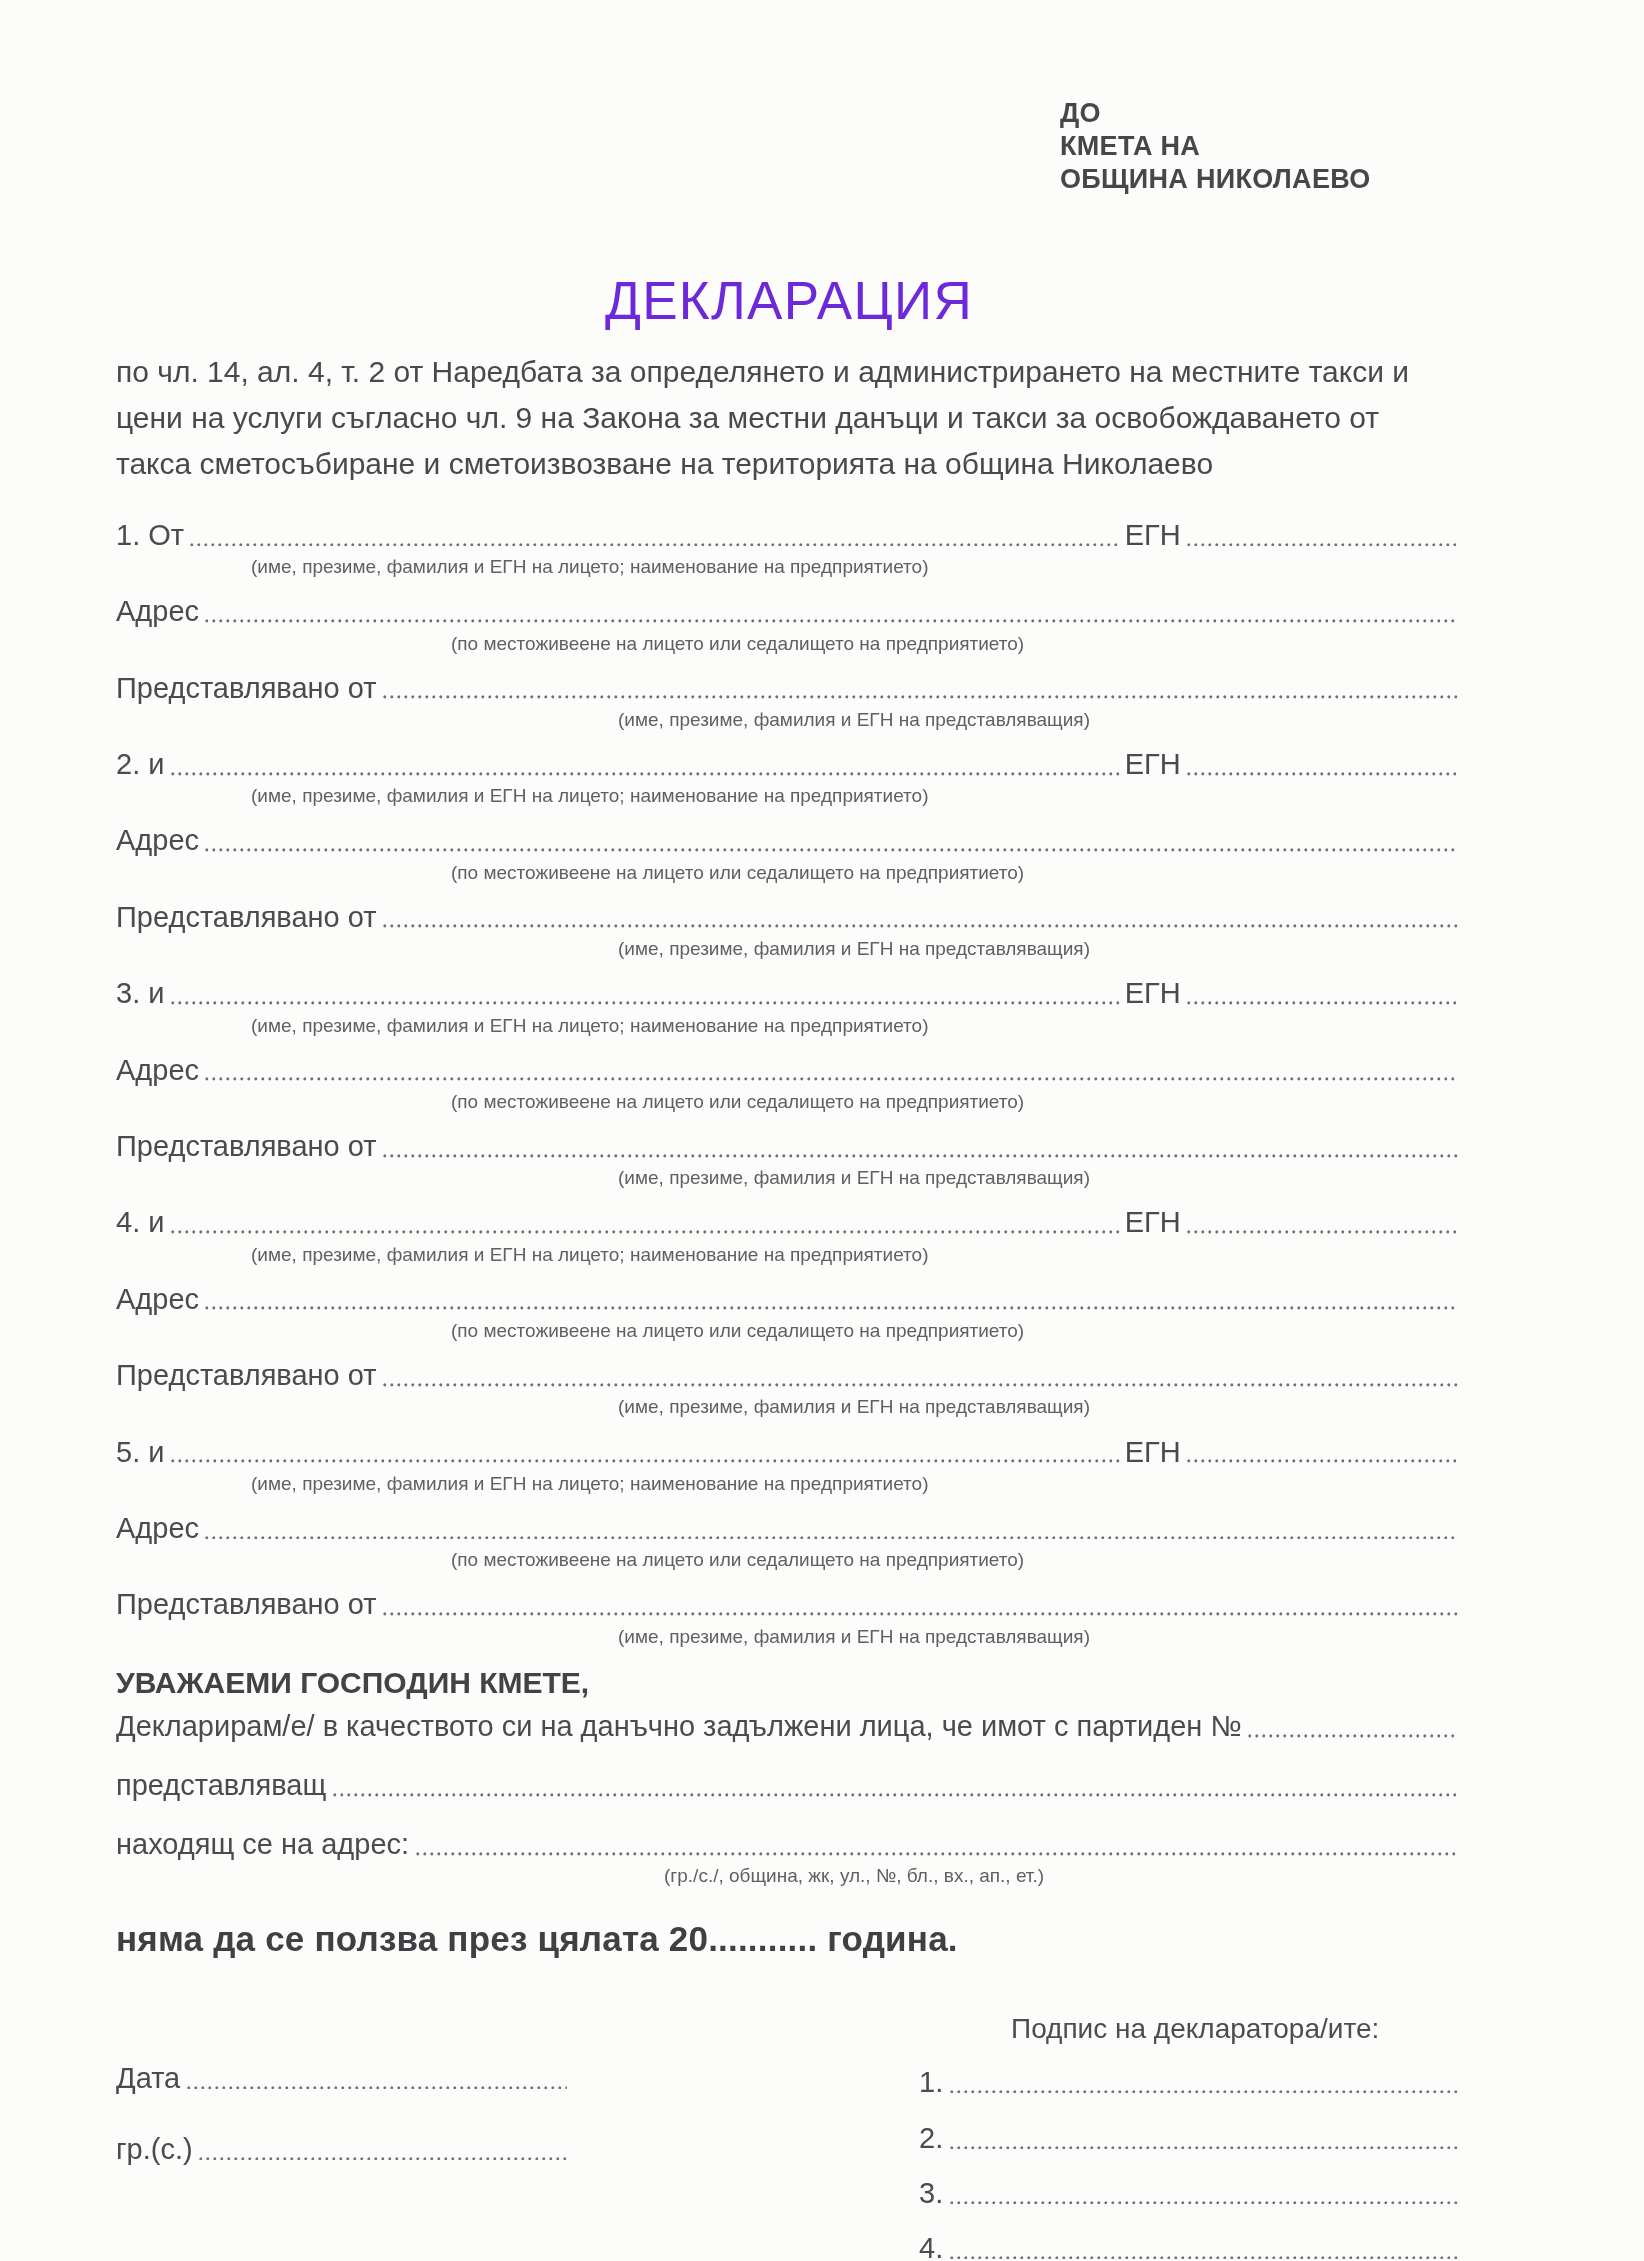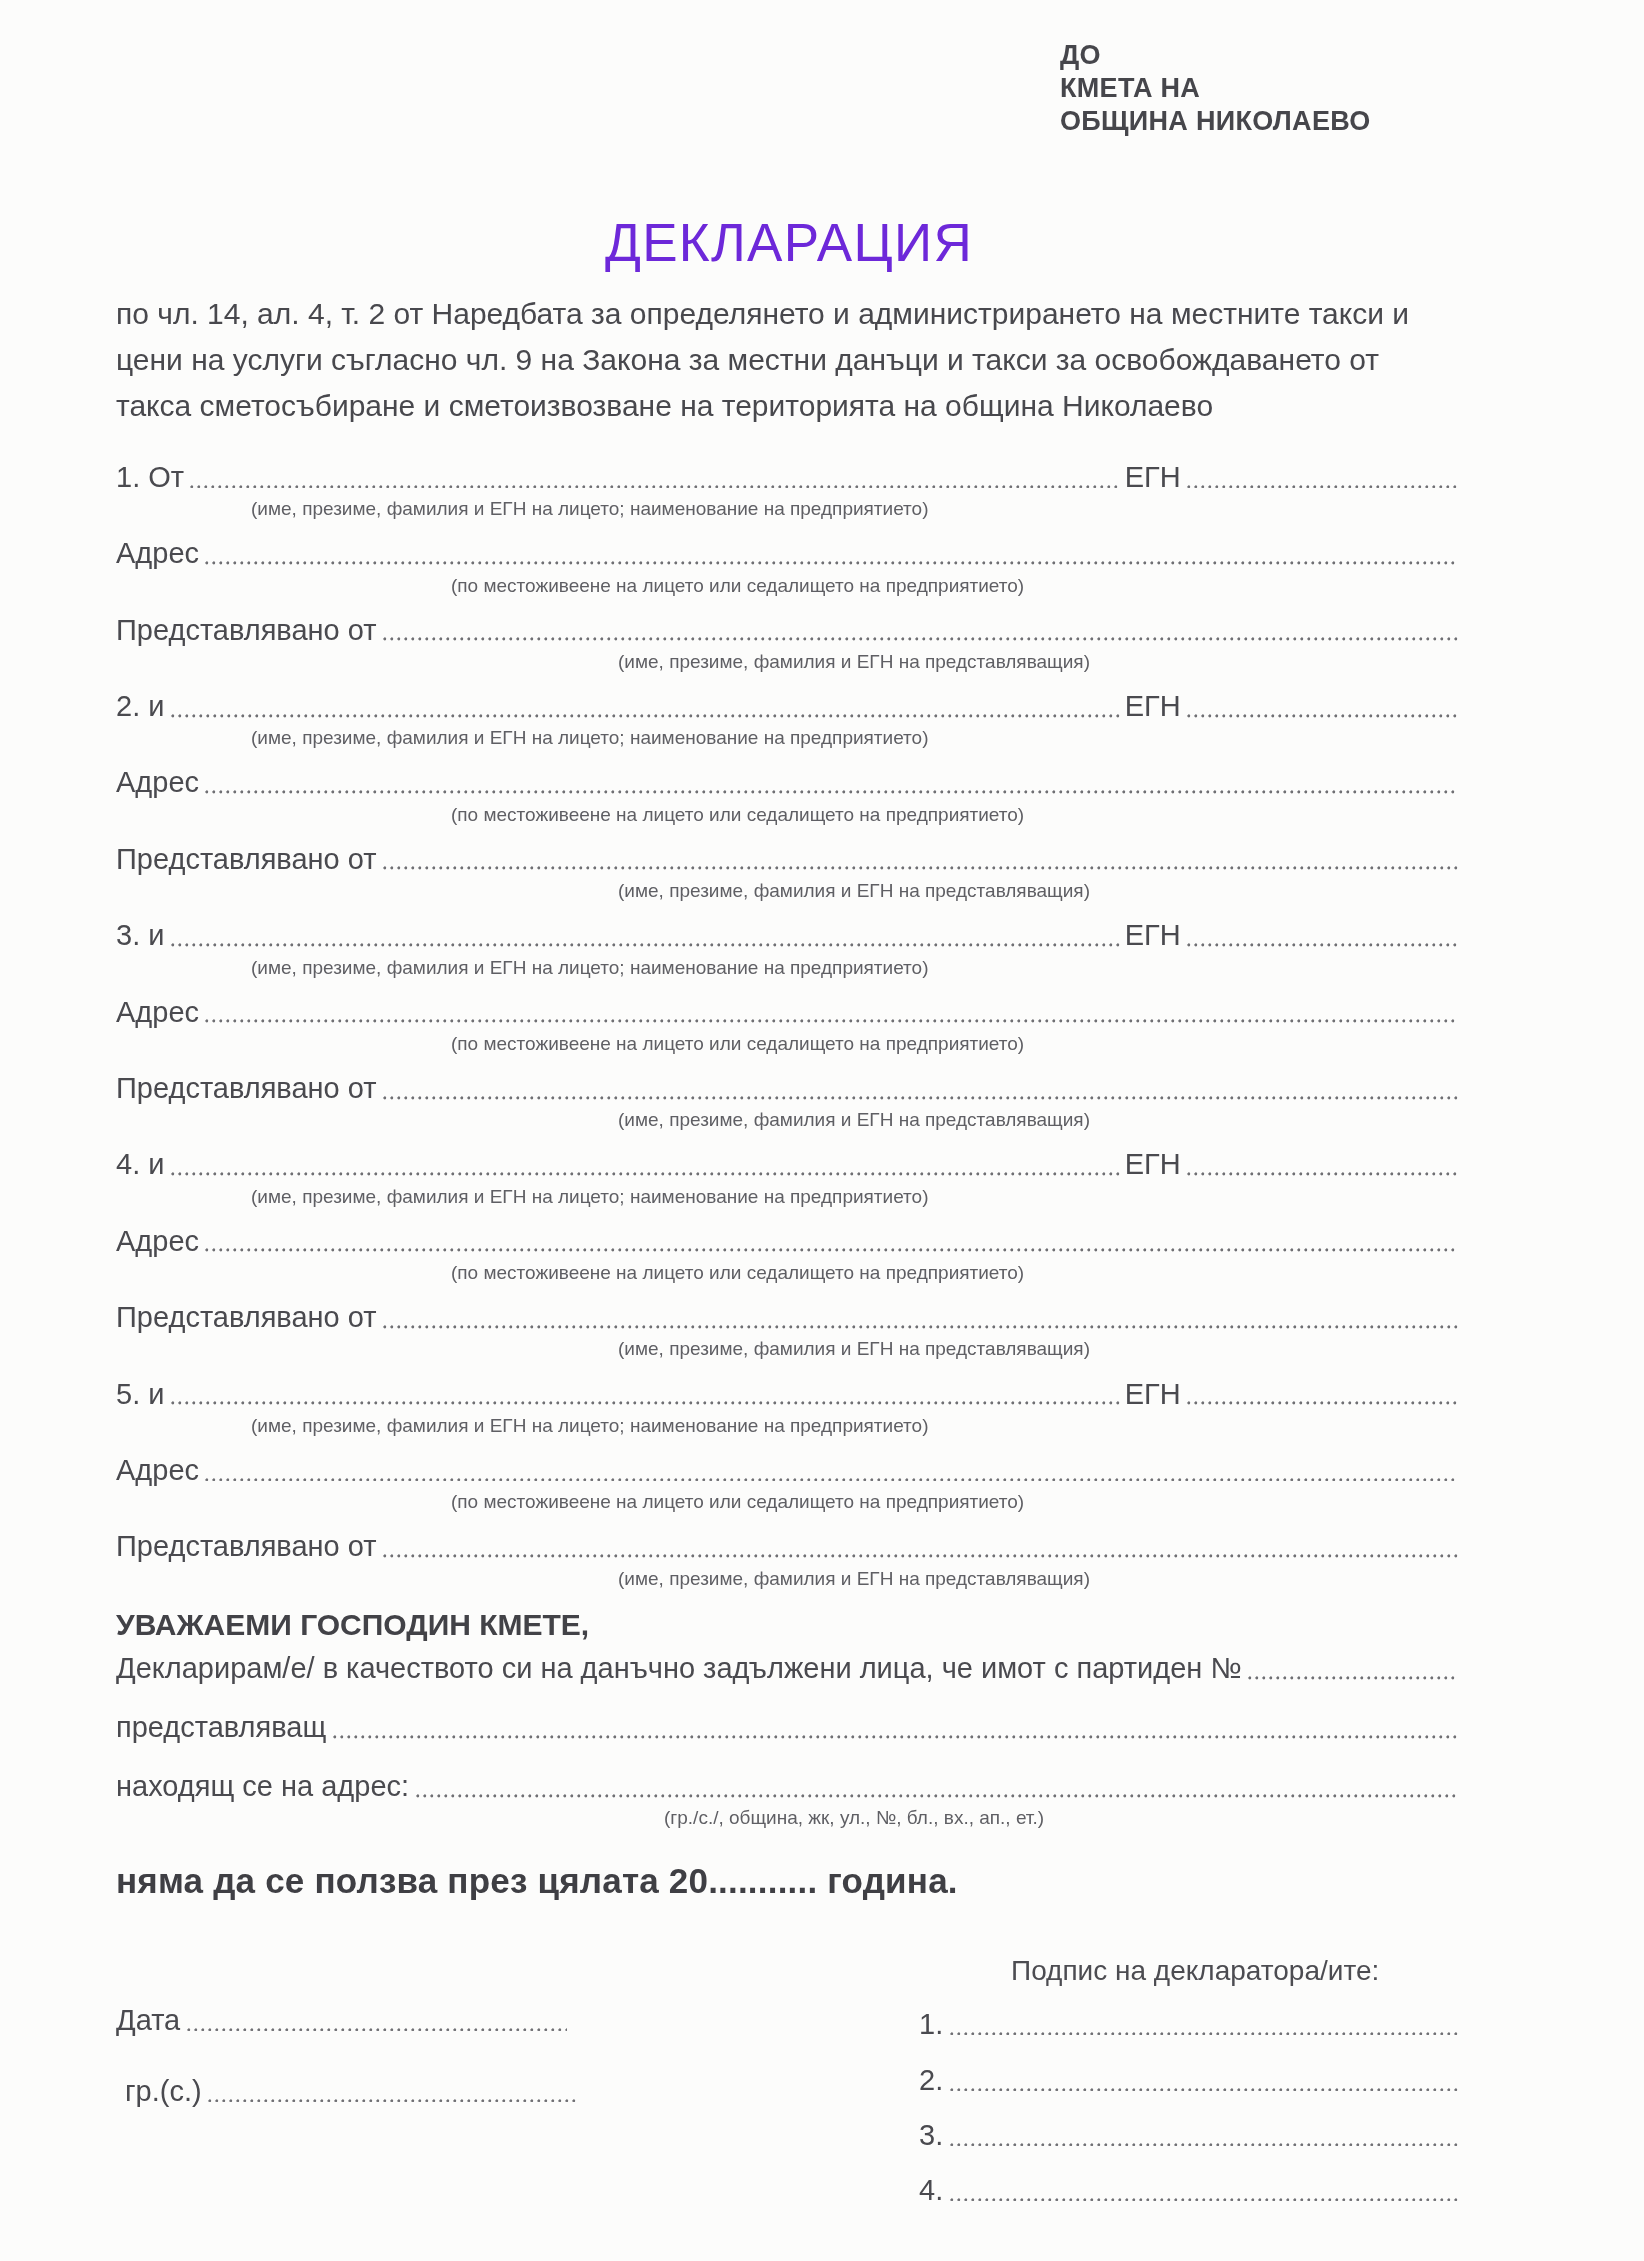--- a/index.html
+++ b/index.html
@@ -6,21 +6,21 @@
   body{
     width:1644px;height:2261px;
     background:#fcfcfb;
     font-family:"Liberation Sans", sans-serif;
     color:#4a4a4f;
     -webkit-font-smoothing:antialiased;
   }
   .page{
     box-sizing:border-box;
     width:1644px;height:2261px;
-    padding:39px 182px 0 116px;
+    padding:97px 182px 0 116px;
     position:relative;
   }
   
   .recipient{margin-left:944px;font-weight:bold;font-size:27px;line-height:33px;color:#46464b;letter-spacing:0.3px;}
   
   .title{margin-top:76px;text-align:center;font-size:53px;font-weight:400;letter-spacing:1.3px;color:#6d28d9;line-height:58px;}
   
   .intro{margin-top:19.3px;font-size:30px;line-height:46px;color:#48484d;}
   
   .sections{margin-top:32px;}
@@ -40,21 +40,21 @@
   
   .salutation{margin-top:3.9px;font-weight:bold;font-size:30px;color:#424247;line-height:35px;}
   .decl-row{margin-top:28px;}
   .decl-row.first{margin-top:10.3px;}
   .addr-caption{margin-left:548px;margin-bottom:8px;}
   .nouse{margin-top:33px;font-weight:bold;font-size:35px;color:#3f3f44;line-height:33px;letter-spacing:0.2px;}
   
   .footer{position:relative;margin-top:57px;height:341px;}
   .sig-heading{position:absolute;left:895px;top:0;font-size:28px;color:#4c4c51;line-height:33px;}
   .date-row{position:absolute;left:0;top:50px;width:455px;align-items:flex-end;}
-  .place-row{position:absolute;left:9px;top:121px;width:455px;}
+  .place-row{position:absolute;left:0;top:121px;width:455px;}
   .sig-row{position:absolute;left:803px;width:544px;}
   .sig-0{top:54px;} .sig-1{top:110px;} .sig-2{top:165px;} .sig-3{top:220px;}
 </style>
 </head>
 <body>
 
 <div class="page">
 
   <div class="recipient">
     <div>ДО</div>

